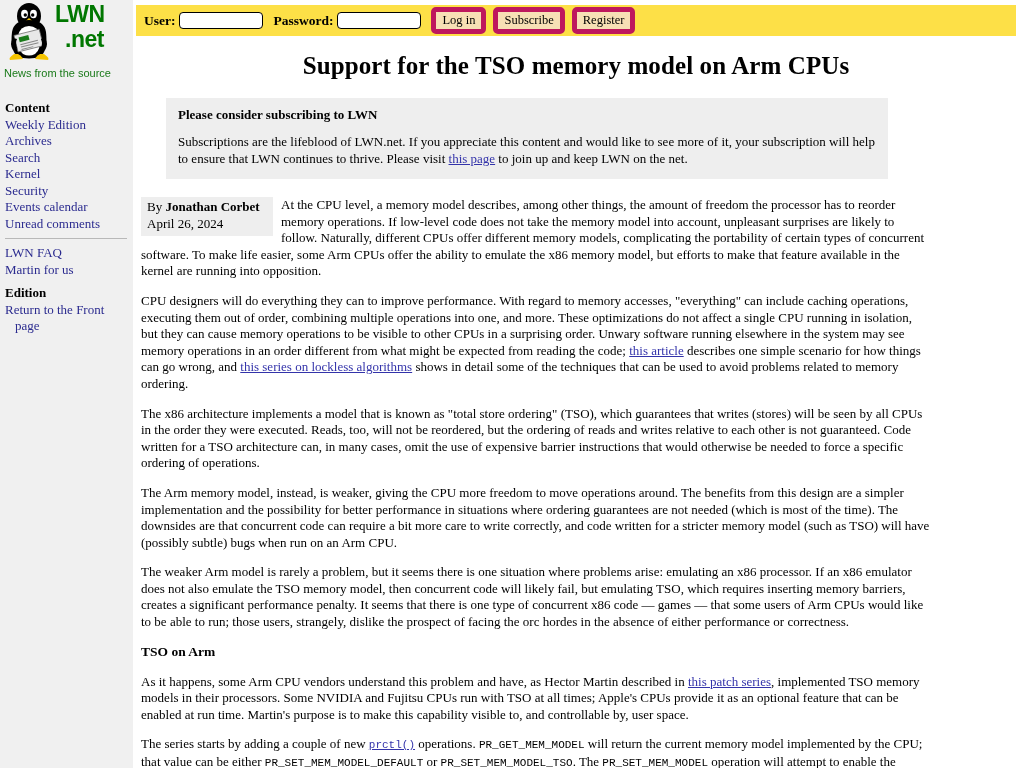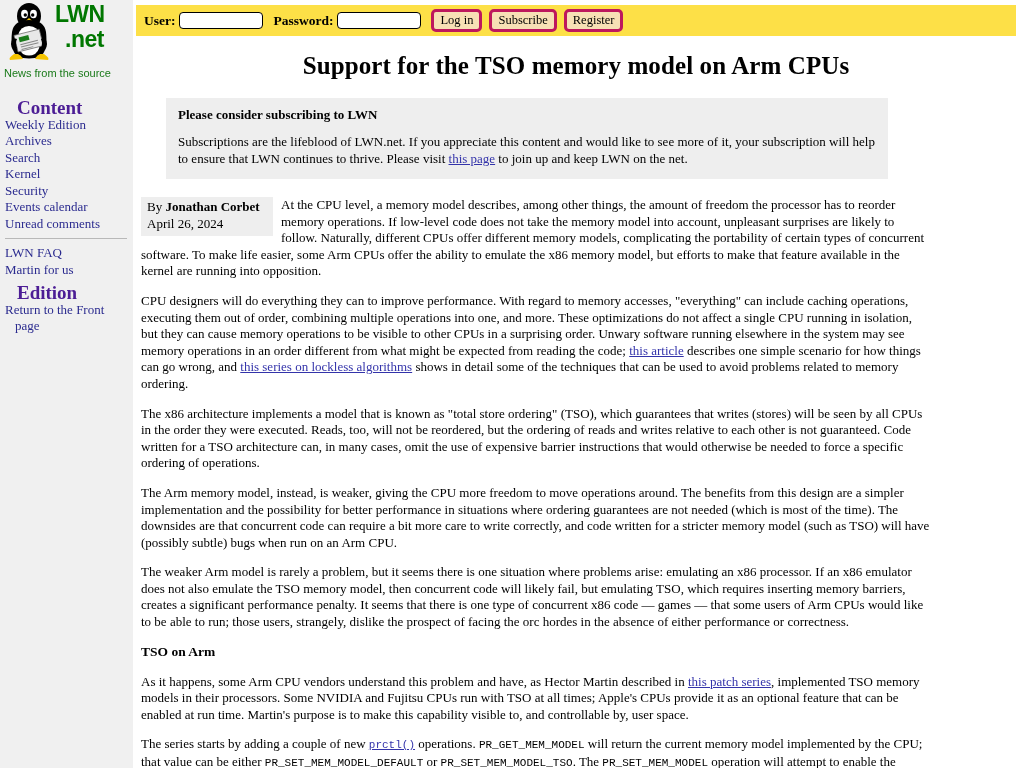--- a/index.html
+++ b/index.html
@@ -70,25 +70,24 @@
   }
   .nav {
     position: absolute;
     left: 0;
     top: 100px;
     width: 133px;
   }
   .nav-group { padding: 0 0 0 5px; }
   .nav-head {
     font-weight: bold;
-    font-size: 19px;
+    font-size: 13px;
     line-height: 16.5px;
-    color: #4c1d95;
+    color: #000000;
     font-family: "Liberation Serif", serif;
-    margin-left: 12px;
   }
   .nav-item {
     display: block;
     font-size: 13px;
     line-height: 16.5px;
     color: #2b2b8f;
     text-decoration: none;
     cursor: pointer;
     white-space: normal;
   }
@@ -131,21 +130,21 @@
     font-size: 12px;
     padding: 0 3px;
     box-sizing: border-box;
     outline: none;
   }
   .topbar input[type=text] { width: 84px; }
   .btn {
     font-family: "Liberation Serif", serif;
     font-size: 12.5px;
     background: #f7e0b5;
-    border: 3px solid #be185d;
+    border: 5px solid #be185d;
     border-radius: 5px;
     padding: 1px 6px 2px 6px;
     margin-right: 7px;
     color: #000;
     cursor: pointer;
     line-height: 14px;
   }
 
   
   .content {

